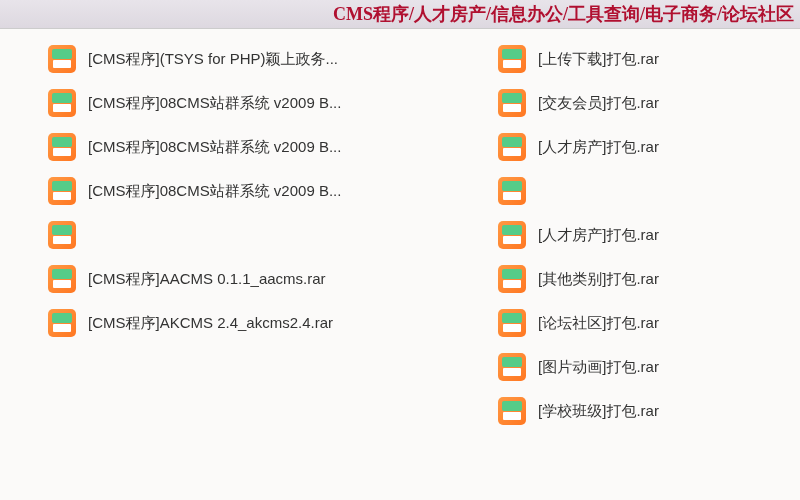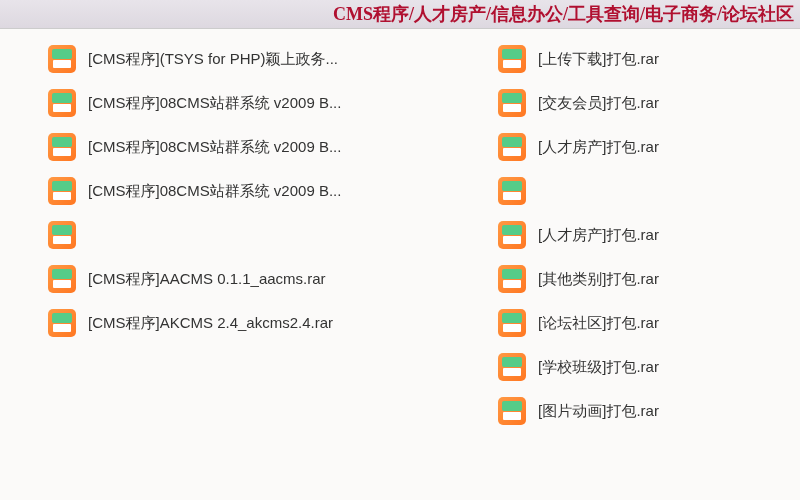--- a/index.html
+++ b/index.html
@@ -148,20 +148,20 @@
     <div class="file-item">
       <div class="file-icon"></div>
       <div class="file-name">[其他类别]打包.rar</div>
     </div>
     <div class="file-item">
       <div class="file-icon"></div>
       <div class="file-name">[论坛社区]打包.rar</div>
     </div>
     <div class="file-item">
       <div class="file-icon"></div>
-      <div class="file-name">[学校班级]打包.rar</div>
+      <div class="file-name">[图片动画]打包.rar</div>
     </div>
     <div class="file-item">
       <div class="file-icon"></div>
-      <div class="file-name">[图片动画]打包.rar</div>
+      <div class="file-name">[学校班级]打包.rar</div>
     </div>
   </div>
 </div>
 
 </body></html>

